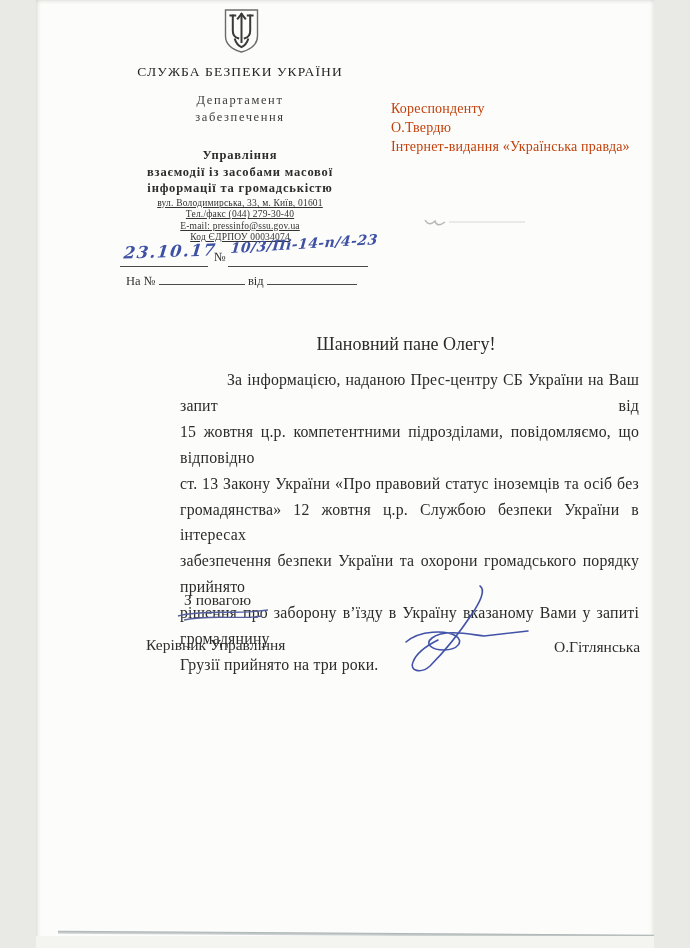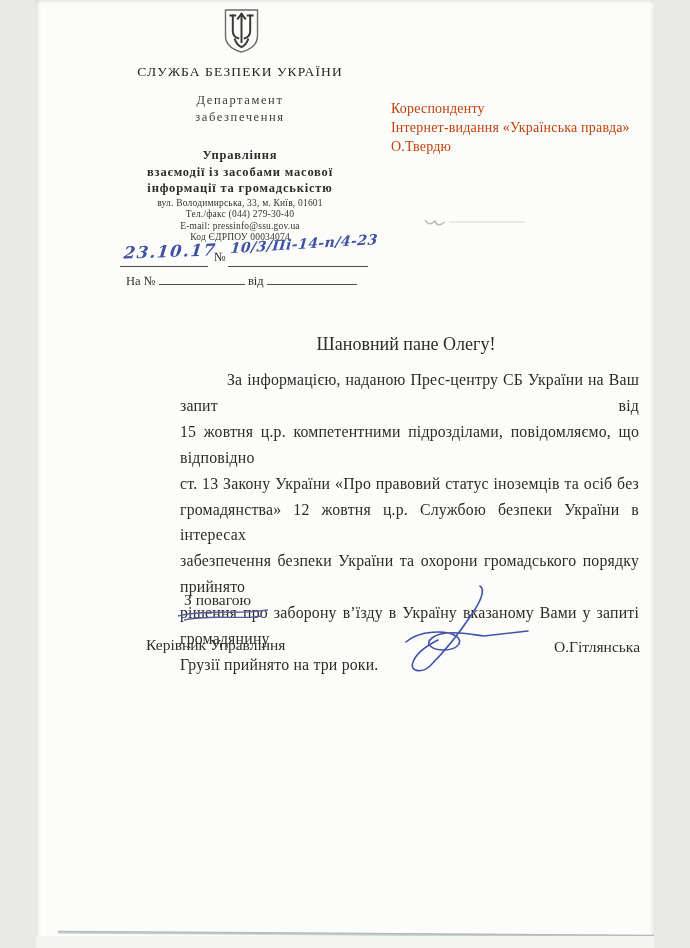--- a/index.html
+++ b/index.html
@@ -11,21 +11,21 @@
                 inset -3px 0 4px -2px rgba(170,170,165,.28),
                 inset 0 3px 4px -2px rgba(170,170,165,.22);
   }
   .abs { position:absolute; }
 
   
   .lh-col { left:58px; width:292px; text-align:center; }
   .org-name { top:64px; font-size:13.5px; letter-spacing:1.1px; color:#262626; }
   .dept { top:92px; font-size:12.5px; line-height:16.5px; letter-spacing:1.6px; color:#3c3c3c; }
   .unit { top:147px; font-size:12.5px; line-height:16.5px; letter-spacing:.8px; font-weight:bold; color:#2c2c2c; }
-  .addr { top:198px; font-size:9.5px; line-height:11.4px; letter-spacing:.2px; color:#333; }
+  .addr { top:198px; font-size:9.5px; line-height:11.4px; letter-spacing:.2px; color:#333;text-decoration:underline; }
 
   
   .numrow { left:58px; top:244px; width:292px; height:26px; }
   .hand {
     font-family:"DejaVu Serif", serif; font-style:italic; font-weight:bold;
     color:#3e51a5; white-space:nowrap;
   }
   .hand-date { left:30px; top:-2px; font-size:16.5px; letter-spacing:1.5px;
     transform:skewX(-8deg) rotate(-2deg); }
   .uline { border-bottom:1.1px solid #4a4a4a; height:20px; }
@@ -108,22 +108,22 @@
 
   <div class="abs refrow">
     <span>На №</span>
     <span class="blank" style="width:86px;"></span>
     <span>від</span>
     <span class="blank" style="width:90px;"></span>
   </div>
 
   <div class="abs recipient">
     <div>Кореспонденту</div>
+    <div>О.Твердю</div>
     <div>Інтернет-видання «Українська правда»</div>
-    <div>О.Твердю</div>
   </div>
 
   <div class="abs" style="left:383px; top:212px;">
     <svg width="110" height="18" viewBox="0 0 110 18">
       <path d="M6,8 q4,7 10,1 q2,7 10,1" fill="none" stroke="#b4b8b4" stroke-width="1.4"></path>
       <path d="M30,10 H106" fill="none" stroke="#e4e5e1" stroke-width="1.6"></path>
     </svg>
   </div>
 
   <div class="abs salutation">Шановний пане Олегу!</div>

